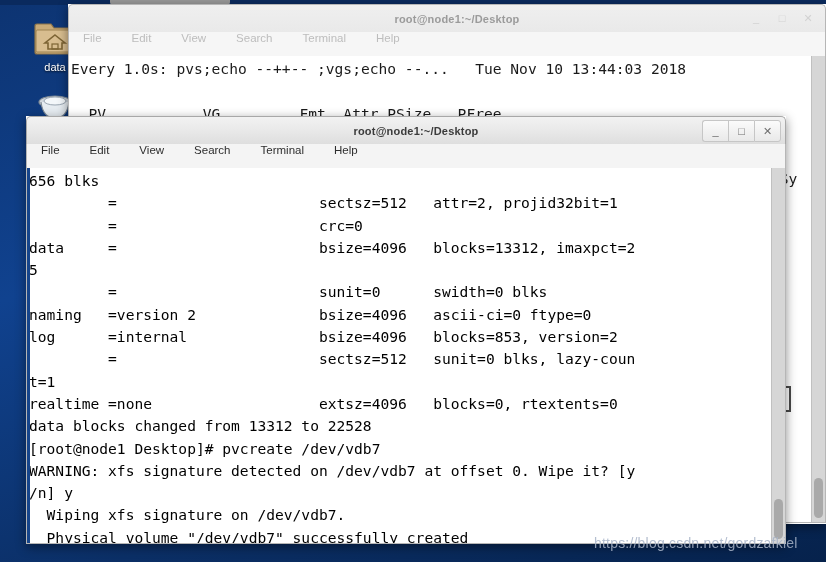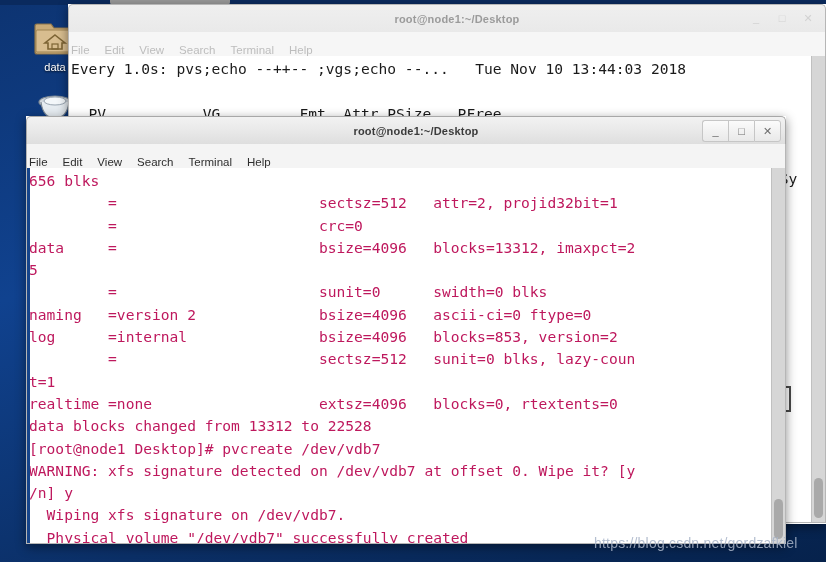--- a/index.html
+++ b/index.html
@@ -104,44 +104,44 @@
     background: transparent;
     color: #d2d2d2;
     width: 26px;
   }
   .menubar {
     height: 24px;
     background: #f4f4f4;
     border-left: 1px solid #b6b6b6;
     border-right: 1px solid #b6b6b6;
     display: flex;
-    align-items: flex-end;
-    padding-left: 2px;
-    gap: 15px;
+    align-items: flex-start;
+    padding-left: 14px;
+    gap: 30px;
   }
   .menubar.inactive { background: #f6f6f6; }
   .menu-item {
     font-size: 11.5px;
     color: #2e2e2e;
     white-space: nowrap;
   }
   .menubar.inactive .menu-item { color: #bdbdbd; }
 
   .term-body {
     background: #ffffff;
     border: 1px solid #b6b6b6;
     border-top: none;
     position: relative;
     overflow: hidden;
   }
   .term-text {
     font-family: "DejaVu Sans Mono", "Liberation Mono", monospace;
     font-size: 14.6px;
     line-height: 22.3px;
-    color: #be185d;
+    color: #000000;
     white-space: pre;
     padding: 2px 0 0 2px;
     letter-spacing: 0px;
   }
 
   
   #win-bg { left: 68px; top: 4px; width: 758px; height: 520px; }
   #win-bg .term-body { height: 466px; }
   #win-bg .term-text { color: #1a1a1a; }
 

